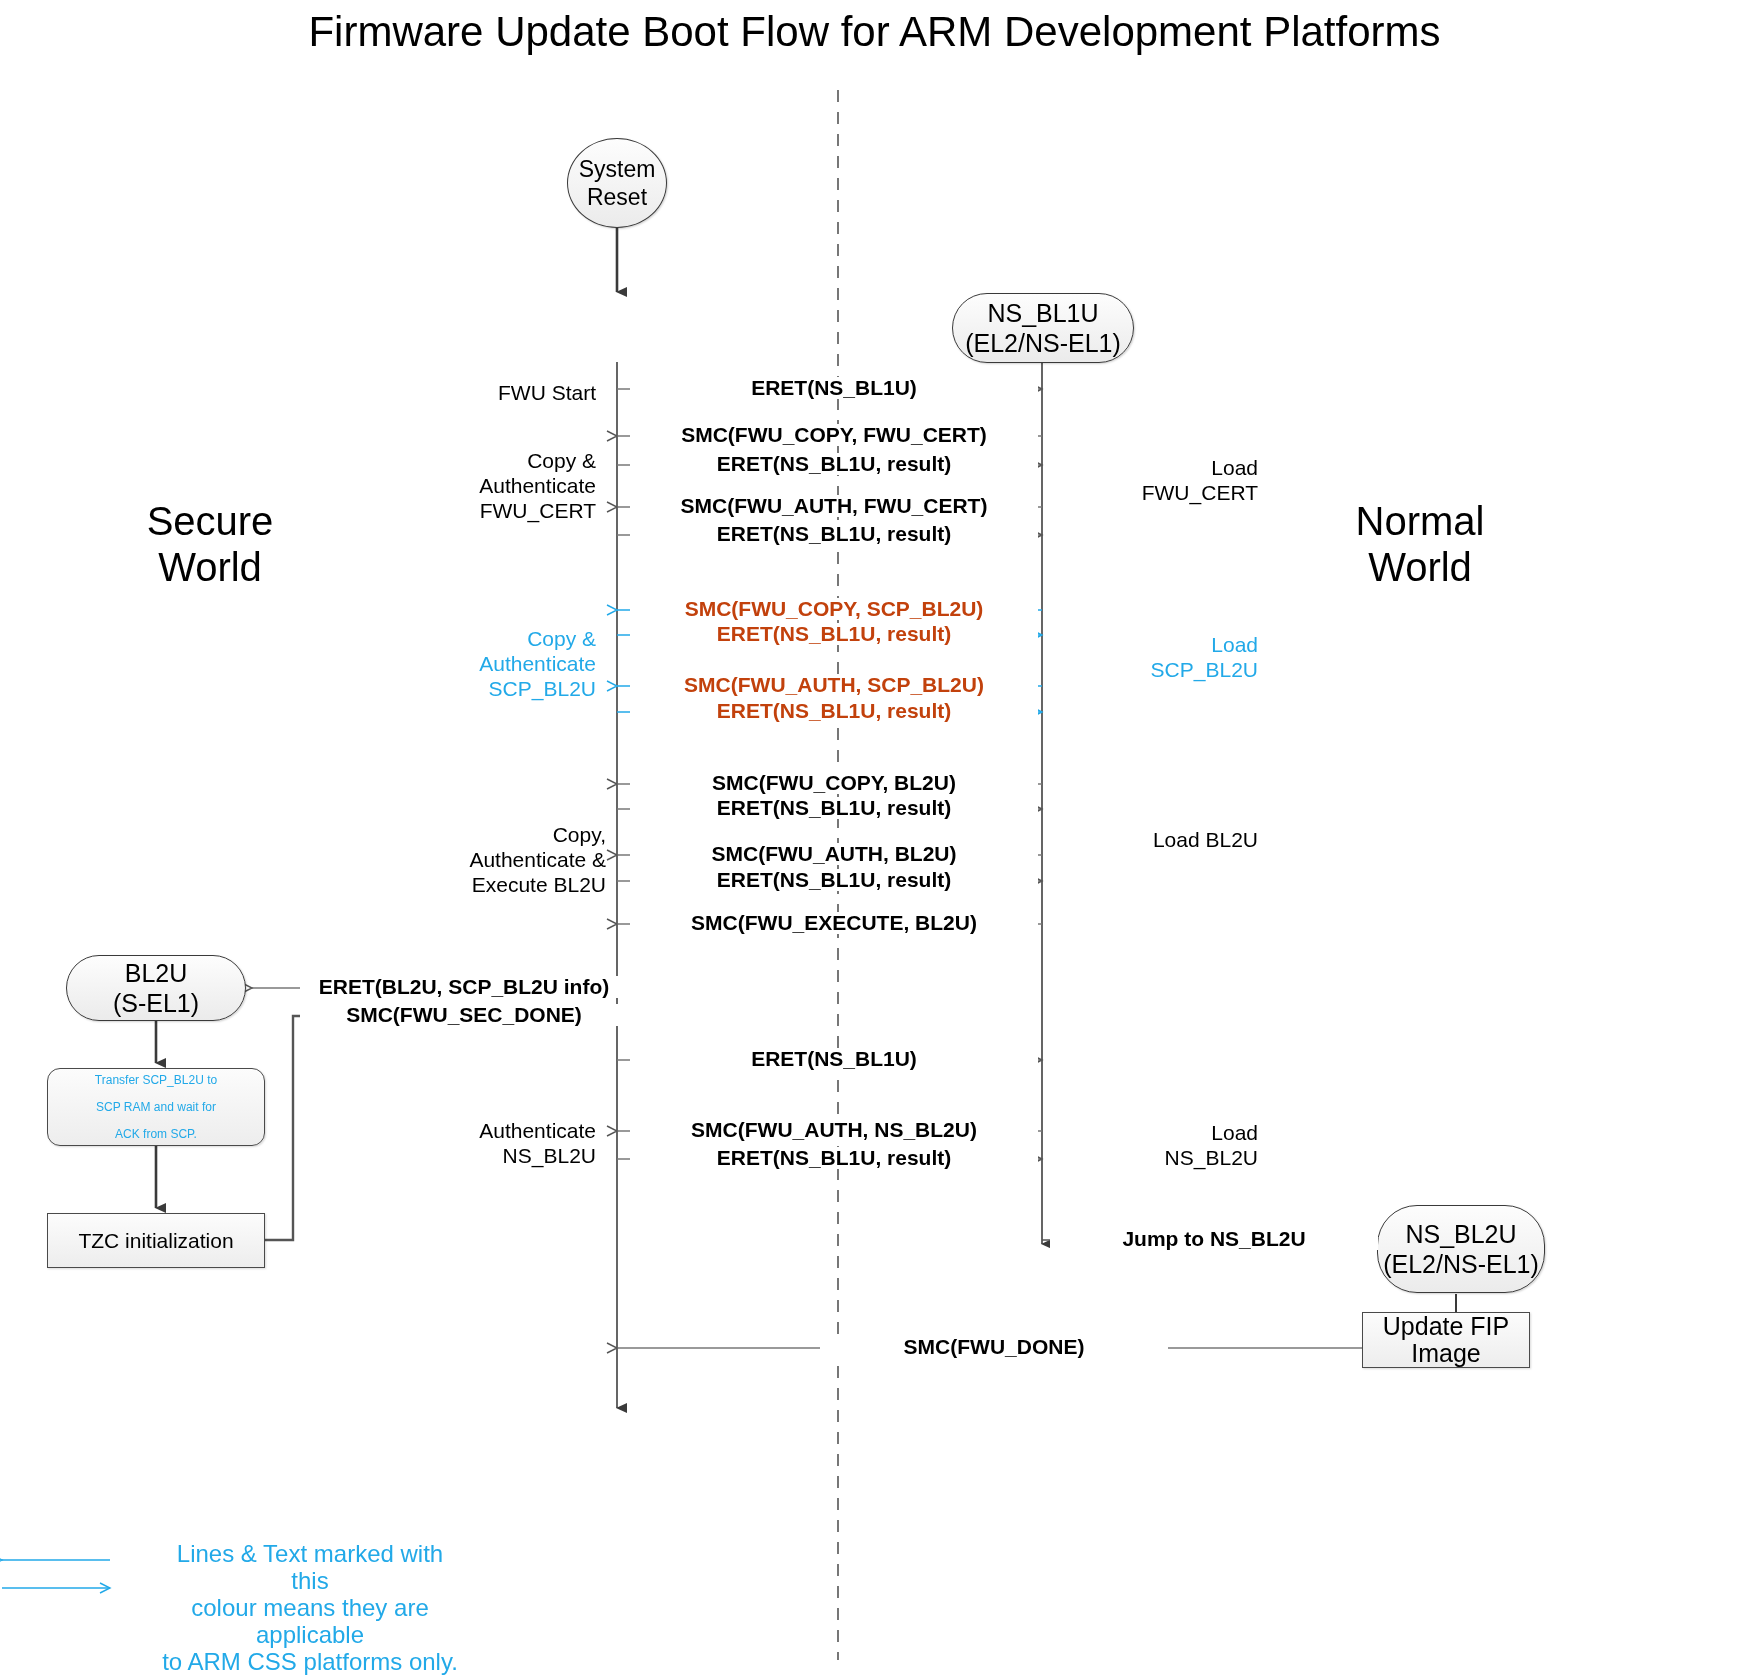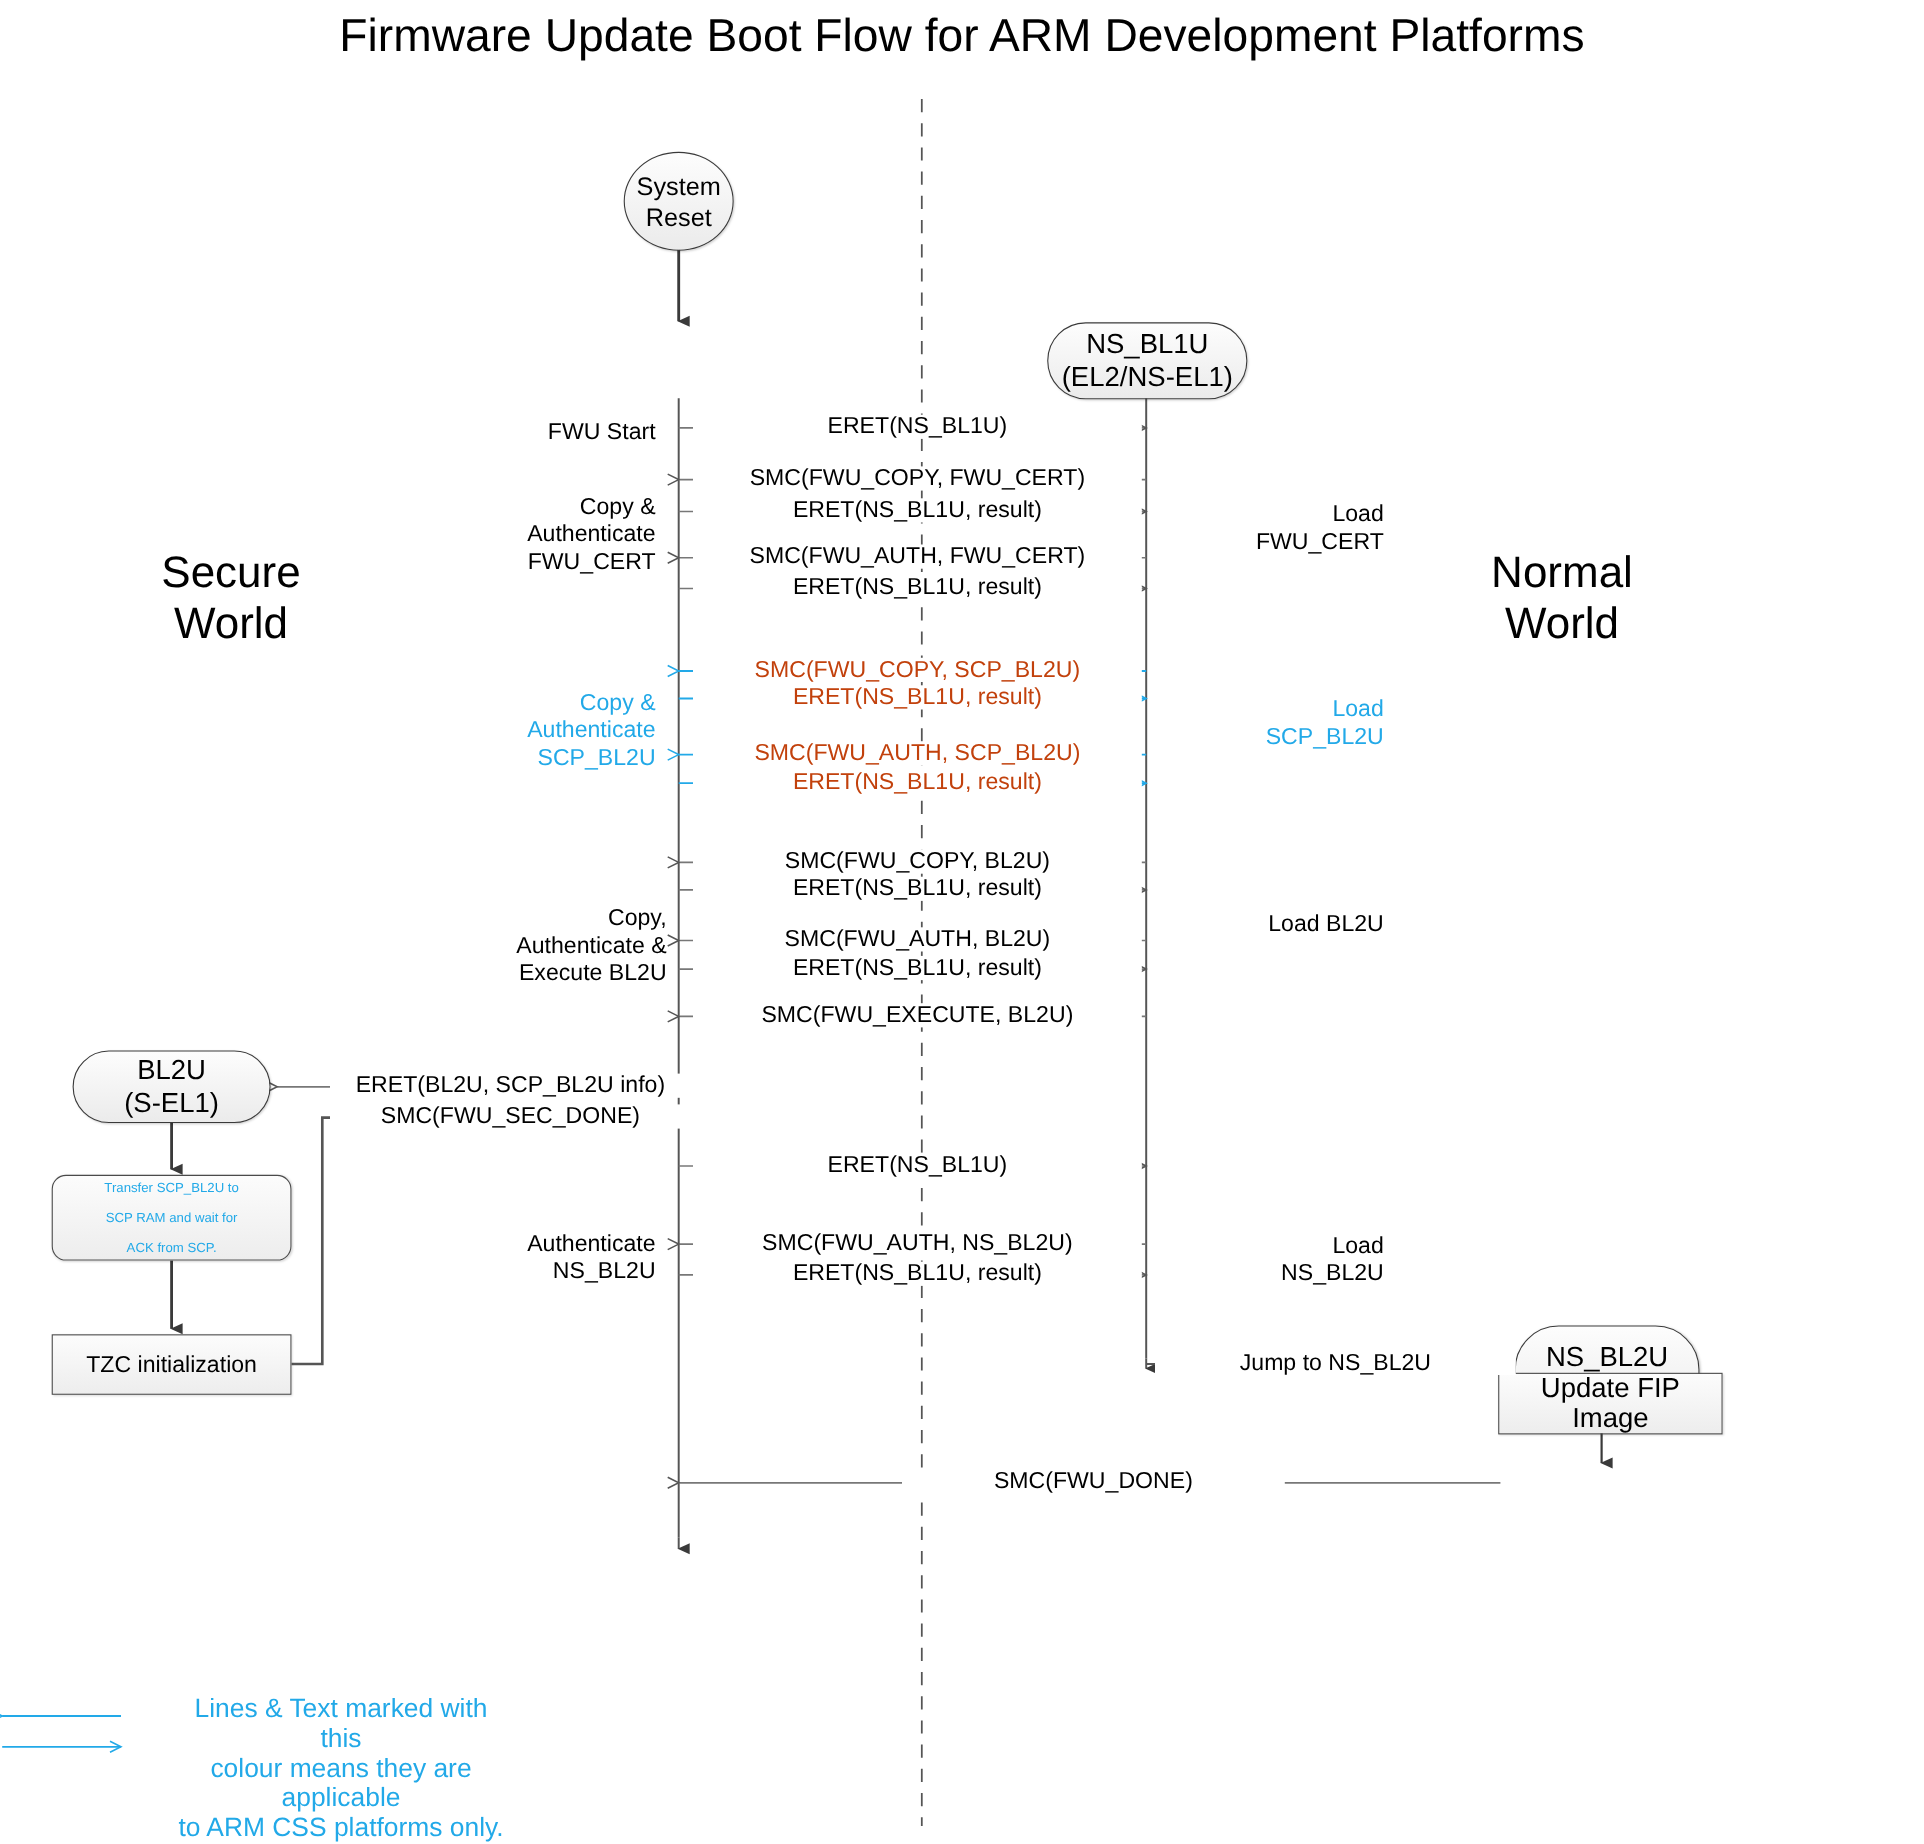--- a/index.html
+++ b/index.html
@@ -85,20 +85,21 @@
   .ann.cyan{ color:#22a9e8; }
   .msg-label{
     position:absolute;
     font-size:21px;
     line-height:22px;
     text-align:center;
     white-space:nowrap;
     color:#000;
     background:#ffffff;
     padding:0 4px;
+    font-weight:bold;
   }
   .msg-label.cyan{ color:#c2410c; }
   .legend-text{
     position:absolute;
     font-size:24px;
     line-height:27px;
     text-align:center;
     color:#22a9e8;
     white-space:pre-line;
   }
@@ -208,21 +209,21 @@
 
   <div class="box cyan" style="left:47px; top:1068px; width:218px; height:78px;">Transfer SCP_BL2U to
 SCP RAM and wait for
 ACK from SCP.</div>
 
   <div class="box" style="left:47px; top:1213px; width:218px; height:55px;">TZC initialization</div>
 
   <div class="node" style="left:1377px; top:1205px; width:168px; height:88px;">NS_BL2U
 (EL2/NS-EL1)</div>
 
-  <div class="box" style="left:1362px; top:1248px; width:204px; height:56px; font-size:25px;">Update FIP Image</div>
+  <div class="box" style="left:1362px; top:1312px; width:168px; height:56px; font-size:25px;">Update FIP Image</div>
 
 
   <div class="ann" style="left:396px; top:380px; width:200px;">FWU Start</div>
 
   <div class="ann" style="left:396px; top:448px; width:200px;">Copy &amp;
 Authenticate
 FWU_CERT</div>
 
   <div class="ann cyan" style="left:396px; top:626px; width:200px;">Copy &amp;
 Authenticate

